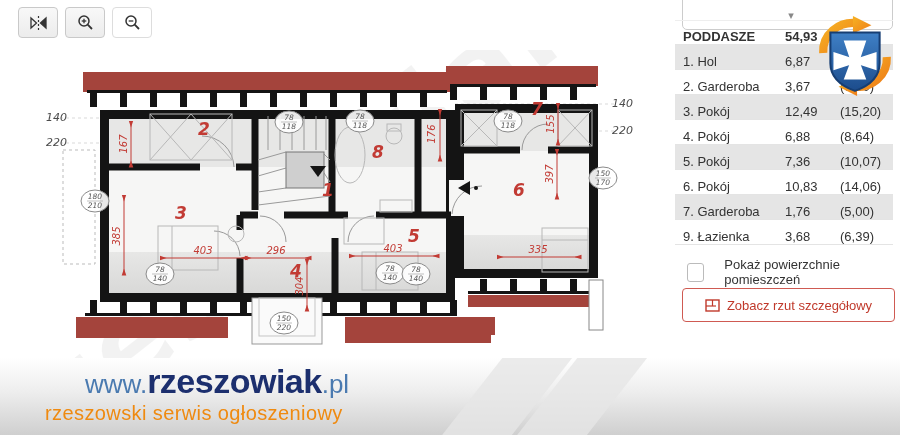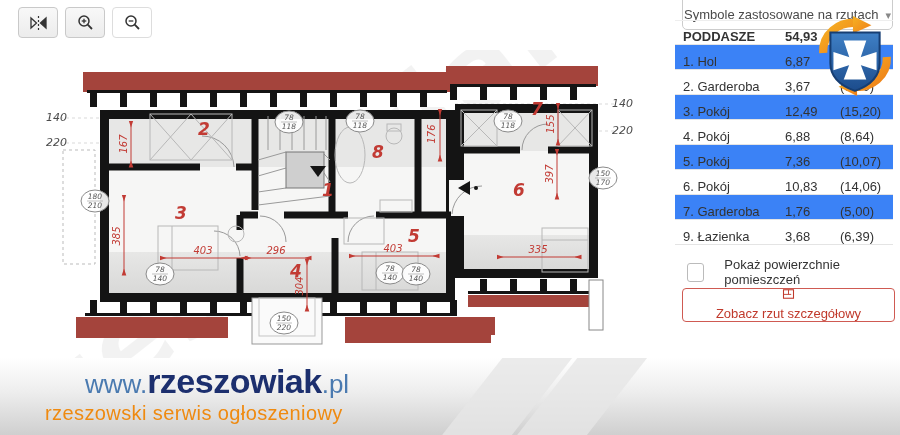--- a/index.html
+++ b/index.html
@@ -20,32 +20,32 @@
   .wm{fill:#5c5c5c;opacity:.07;font:bold 110px "DejaVu Sans",sans-serif;text-anchor:middle;letter-spacing:4px;}
 
   
   .dropdown{position:absolute;left:682px;top:-10px;width:211px;height:40px;background:#fff;
     border:1px solid #ccc;border-radius:5px;display:flex;align-items:flex-end;justify-content:center;
     padding-bottom:7px;box-sizing:border-box;font-size:13px;color:#4a4a4a;cursor:pointer;}
   .dropdown .chev{margin-left:7px;color:#888;font-size:11px;}
   .stable{position:absolute;left:675px;top:20px;width:218px;font-size:13px;color:#333;}
   .srow{display:flex;align-items:flex-end;height:25px;border-bottom:1px solid #e4e4e4;
     padding-left:8px;box-sizing:border-box;position:relative;}
-  .srow.zebra{background:#3b82f6;}
+  .srow.zebra{background:#e5e5e5;}
   .srow .c1{flex:0 0 102px;}
   .srow .c2{flex:0 0 55px;}
   .srow .c3{color:#333;}
   .srow.hdr{font-weight:bold;border-top:1px solid #eee;}
   .chkrow{position:absolute;left:687px;top:257px;display:flex;align-items:center;gap:20px;
     font-size:13px;color:#333;cursor:pointer;}
   .chk{width:17px;height:17px;border:1px solid #bbb;border-radius:3px;background:#fff;}
   .detail-btn{position:absolute;left:682px;top:288px;width:211px;height:32px;background:#fff;
     border:1px solid #cf5a52;border-radius:4px;color:#c0392b;font-size:13px;
     display:flex;align-items:center;justify-content:center;gap:7px;cursor:pointer;
-    font-family:"Liberation Sans",sans-serif;flex-direction:column;}
+    font-family:"Liberation Sans",sans-serif;}
 
   
   #crest{position:absolute;left:816px;top:16px;width:78px;height:80px;z-index:5;}
 
   
   .brandband{position:absolute;left:0;top:358px;width:900px;height:77px;
     background:linear-gradient(#ffffff 0%,#ededed 45%,#cfcfcf 100%);overflow:hidden;}
   .brandband .stripe{position:absolute;background:#e6e6e6;opacity:.8;}
   .s1{left:455px;top:-60px;width:55px;height:260px;transform:rotate(38deg);}
   .s2{left:530px;top:-60px;width:55px;height:260px;transform:rotate(38deg);background:#f2f2f2;}
@@ -291,21 +291,20 @@
         <text x="553" y="174" class="dim" text-anchor="middle" transform="rotate(-90 553 174)">397</text>
         <text x="67" y="121" class="outside-dim" text-anchor="end">140</text>
         <text x="67" y="146" class="outside-dim" text-anchor="end">220</text>
         <text x="612" y="107" class="outside-dim" text-anchor="start">140</text>
         <text x="612" y="134" class="outside-dim" text-anchor="start">220</text>
       </g>
 </svg>
 </div>
 
 <div class="dropdown">
-  <span>Symbole zastosowane na rzutach</span>
   <span class="chev">▾</span>
 </div>
 
 <div class="stable">
   <div class="srow hdr">
     <span class="c1">PODDASZE</span>
     <span class="c2" style="font-weight:bold">54,93</span>
   </div>
   <div class="srow zebra">
     <span class="c1">1. Hol</span>

